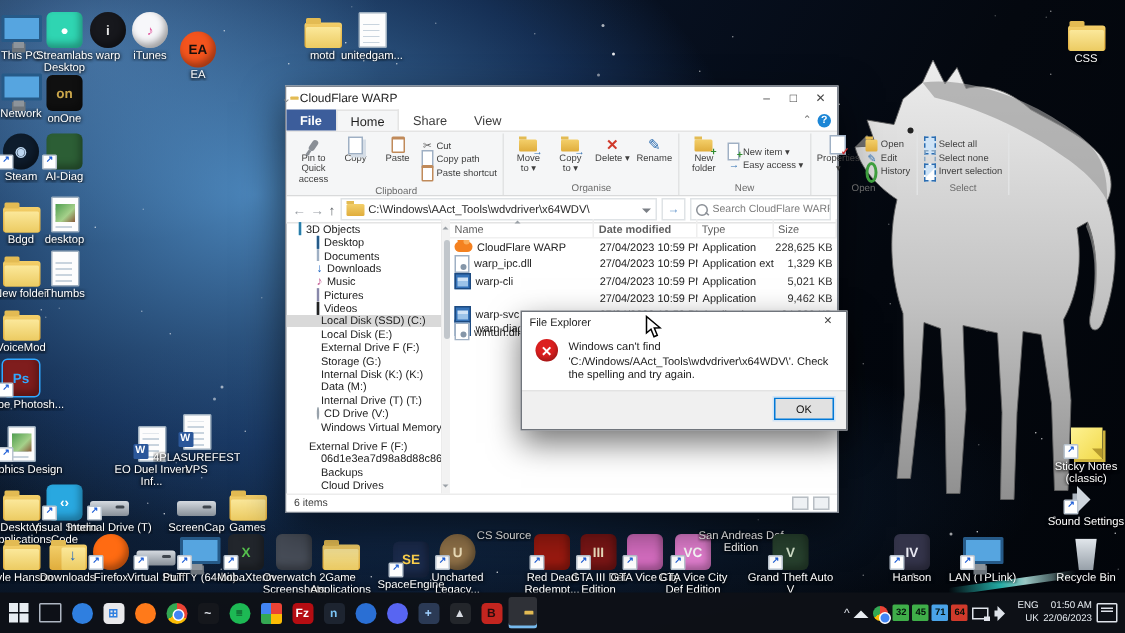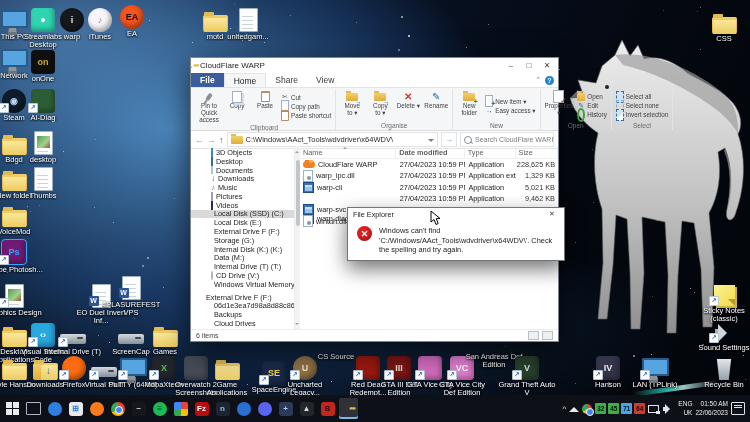--- a/index.html
+++ b/index.html
@@ -370,21 +370,21 @@
         <div class="dlabel">warp</div>
       </div>
       <div class="dicon" style="left: 71px; top: 5px;">
         <div class="art">
           <div class="s-circle" style="background: rgb(247, 247, 250);">
             <span class="ic-txt" style="color: rgb(224, 88, 157);">♪</span>
           </div>
         </div>
         <div class="dlabel">iTunes</div>
       </div>
-      <div class="dicon" style="left: 103px; top: 2px;">
+      <div class="dicon" style="left: 103px; top: 18px;">
         <div class="art">
           <div class="s-circle" style="background: rgb(244, 84, 29);">
             <span class="ic-txt" style="color: rgb(23, 16, 13);">EA</span>
           </div>
         </div>
         <div class="dlabel">EA</div>
       </div>
       <div class="dicon" style="left: 186px; top: 5px;">
         <div class="art">
           <div class="s-folder"></div>
@@ -458,21 +458,21 @@
         <div class="dlabel">Thumbs</div>
       </div>
       <div class="dicon" style="left: -15px; top: 200px;">
         <div class="art">
           <div class="s-folder"></div>
         </div>
         <div class="dlabel">VoiceMod</div>
       </div>
       <div class="dicon" style="left: -15px; top: 238px;">
         <div class="art">
-          <div class="s-square" style="background: #701a75; border: 1.5px solid rgb(49, 168, 255);">
+          <div class="s-square" style="background: #7f1d1d; border: 1.5px solid rgb(49, 168, 255);">
             <span class="ic-txt" style="color: rgb(49, 168, 255);">Ps</span>
           </div>
           <div class="sc-arrow">↗</div>
         </div>
         <div class="dlabel">Adobe Photosh...</div>
       </div>
       <div class="dicon" style="left: -15px; top: 281px;">
         <div class="art">
           <div class="s-page s-pageart"></div>
           <div class="sc-arrow">↗</div>
@@ -864,21 +864,21 @@
         <span class="dropcaret"></span>
       </div>
       <div class="gobtn">→</div>
       <div class="sbox">
         <span class="mag"></span>
         <span>Search CloudFlare WARP</span>
       </div>
     </div>
     <div class="main">
       <div class="npane" id="npane">
-          <div class="nitem" style="padding-left: 20px;">
+          <div class="nitem" style="padding-left: 8px;">
             <span class="n-ico"><span class="n-3d"></span></span>
             <span>3D Objects</span>
           </div>
           <div class="nitem" style="padding-left: 20px;">
             <span class="n-ico"><span class="n-mon"></span></span>
             <span>Desktop</span>
           </div>
           <div class="nitem" style="padding-left: 20px;">
             <span class="n-ico"><span class="n-page"></span></span>
             <span>Documents</span>
@@ -1032,20 +1032,23 @@
   </div>
 
   <div id="dlg">
     <div class="dtitle">
       <span>File Explorer</span>
       <span class="dx">✕</span>
     </div>
     <div class="dbody">
       <div class="derr">✕</div>
       <div class="dmsg">Windows can't find 'C:/Windows/AAct_Tools\wdvdriver\x64WDV\'. Check the spelling and try again.</div>
+    </div>
+    <div class="dfoot">
+      <div class="okbtn">OK</div>
     </div>
   </div>
 
   <div id="tb">
     <div id="tbitems">
         <div class="titem">
           <span class="winlogo">
             <div></div>
             <div></div>
             <div></div>

